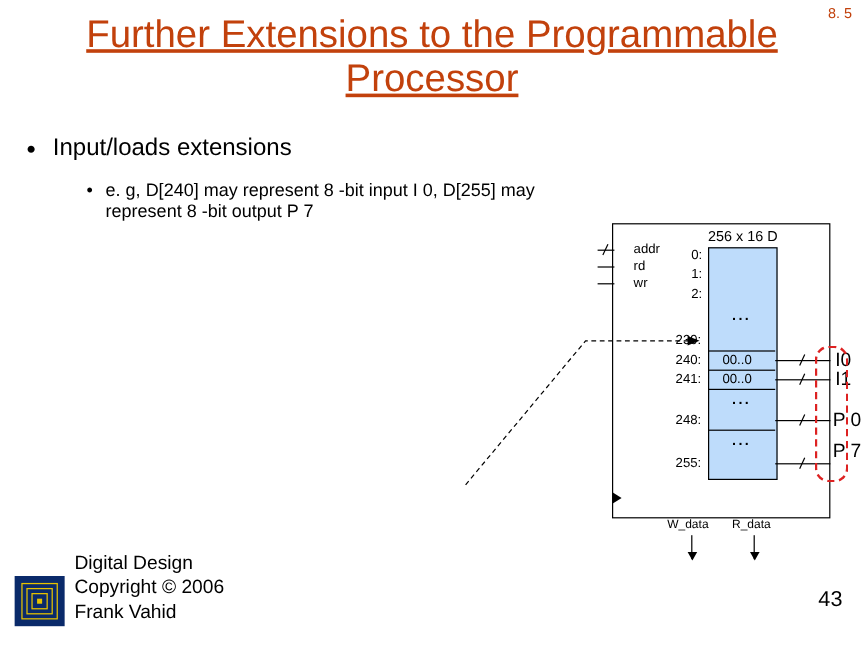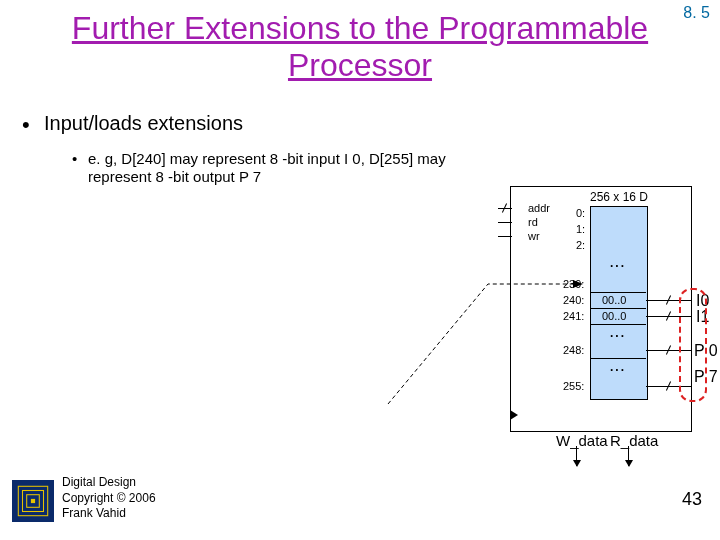--- a/index.html
+++ b/index.html
@@ -14,28 +14,28 @@
     position: relative;
     width: 720px; height: 540px;
   }
   .title {
     position: absolute;
     top: 10px; left: 0;
     width: 720px;
     text-align: center;
     font-size: 32px;
     line-height: 1.15;
-    color: #a21caf;
+    color: #c2410c;
     text-decoration: underline;
   }
   .section {
     position: absolute;
     top: 4px; right: 10px;
-    font-size: 16px;
-    color: #0369a1;
+    font-size: 12px;
+    color: #c2410c;
   }
   .body {
     position: absolute;
     top: 112px; left: 22px;
     width: 470px;
     font-size: 20px;
   }
   .body ul { list-style: none; padding: 0; margin: 0; }
   .body li.l1 { position: relative; padding-left: 22px; margin-bottom: 14px; line-height: 1.18; }
   .body li.l1::before {
@@ -55,21 +55,21 @@
   .body li.l3::before {
     content: "•"; position: absolute; left: 50px; top: 0;
   }
   
   .footer-logo {
     position: absolute; left: 12px; bottom: 18px;
     width: 42px; height: 42px;
   }
   .footer-text {
     position: absolute; left: 62px; bottom: 18px;
-    font-size: 12px; line-height: 1.3;
+    font-size: 16px; line-height: 1.3;
   }
   .page-num {
     position: absolute; right: 18px; bottom: 30px;
     font-size: 18px;
   }
   .mem-outer {
     position: absolute; left: 510px; top: 186px;
     width: 180px; height: 244px;
     border: 1px solid #000;
   }
@@ -99,21 +99,21 @@
   }
   .io-label { position: absolute; font-size: 16px; }
   .down-arrow {
     position: absolute; width: 1px; height: 20px; background: #000;
   }
   .down-arrow::after {
     content: ""; position: absolute; left: -3px; bottom: -1px;
     border-left: 4px solid transparent; border-right: 4px solid transparent;
     border-top: 7px solid #000;
   }
-  .botlabel { position: absolute; font-size: 15px; }
+  .botlabel { position: absolute; font-size: 10px; }
   .clk-tri {
     position: absolute; left: 510px; top: 410px;
     width: 0; height: 0;
     border-top: 5px solid transparent; border-bottom: 5px solid transparent;
     border-left: 8px solid #000;
   }
   .io-callout {
     position: absolute; left: 679px; top: 288px;
     width: 24px; height: 110px;
     border: 2px dashed #d22; border-radius: 12px;

